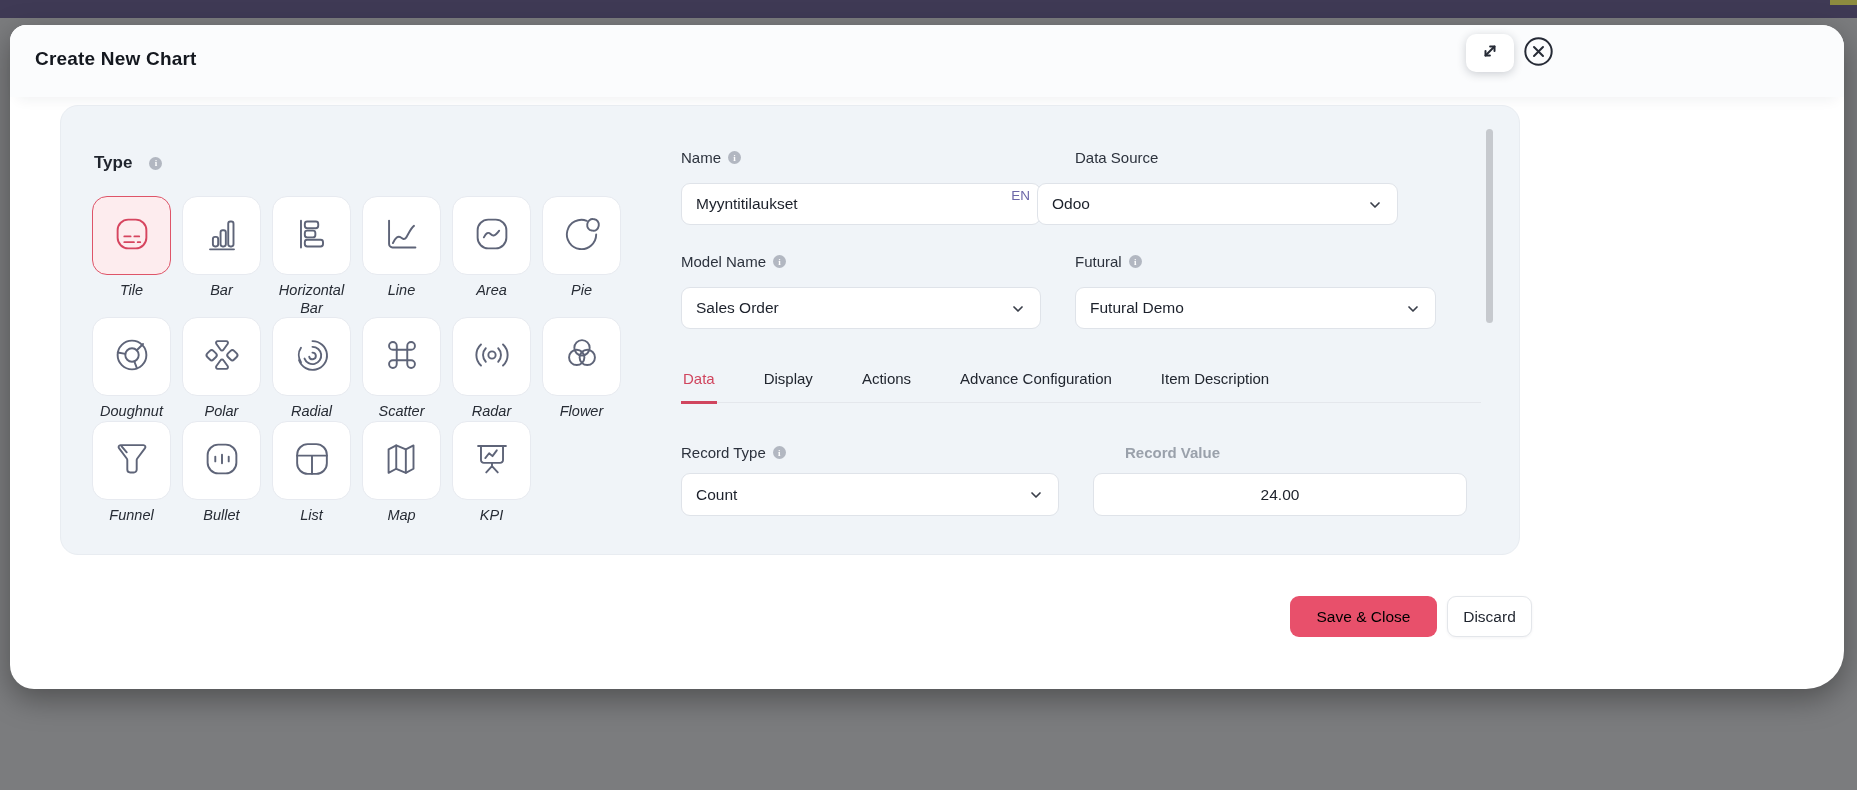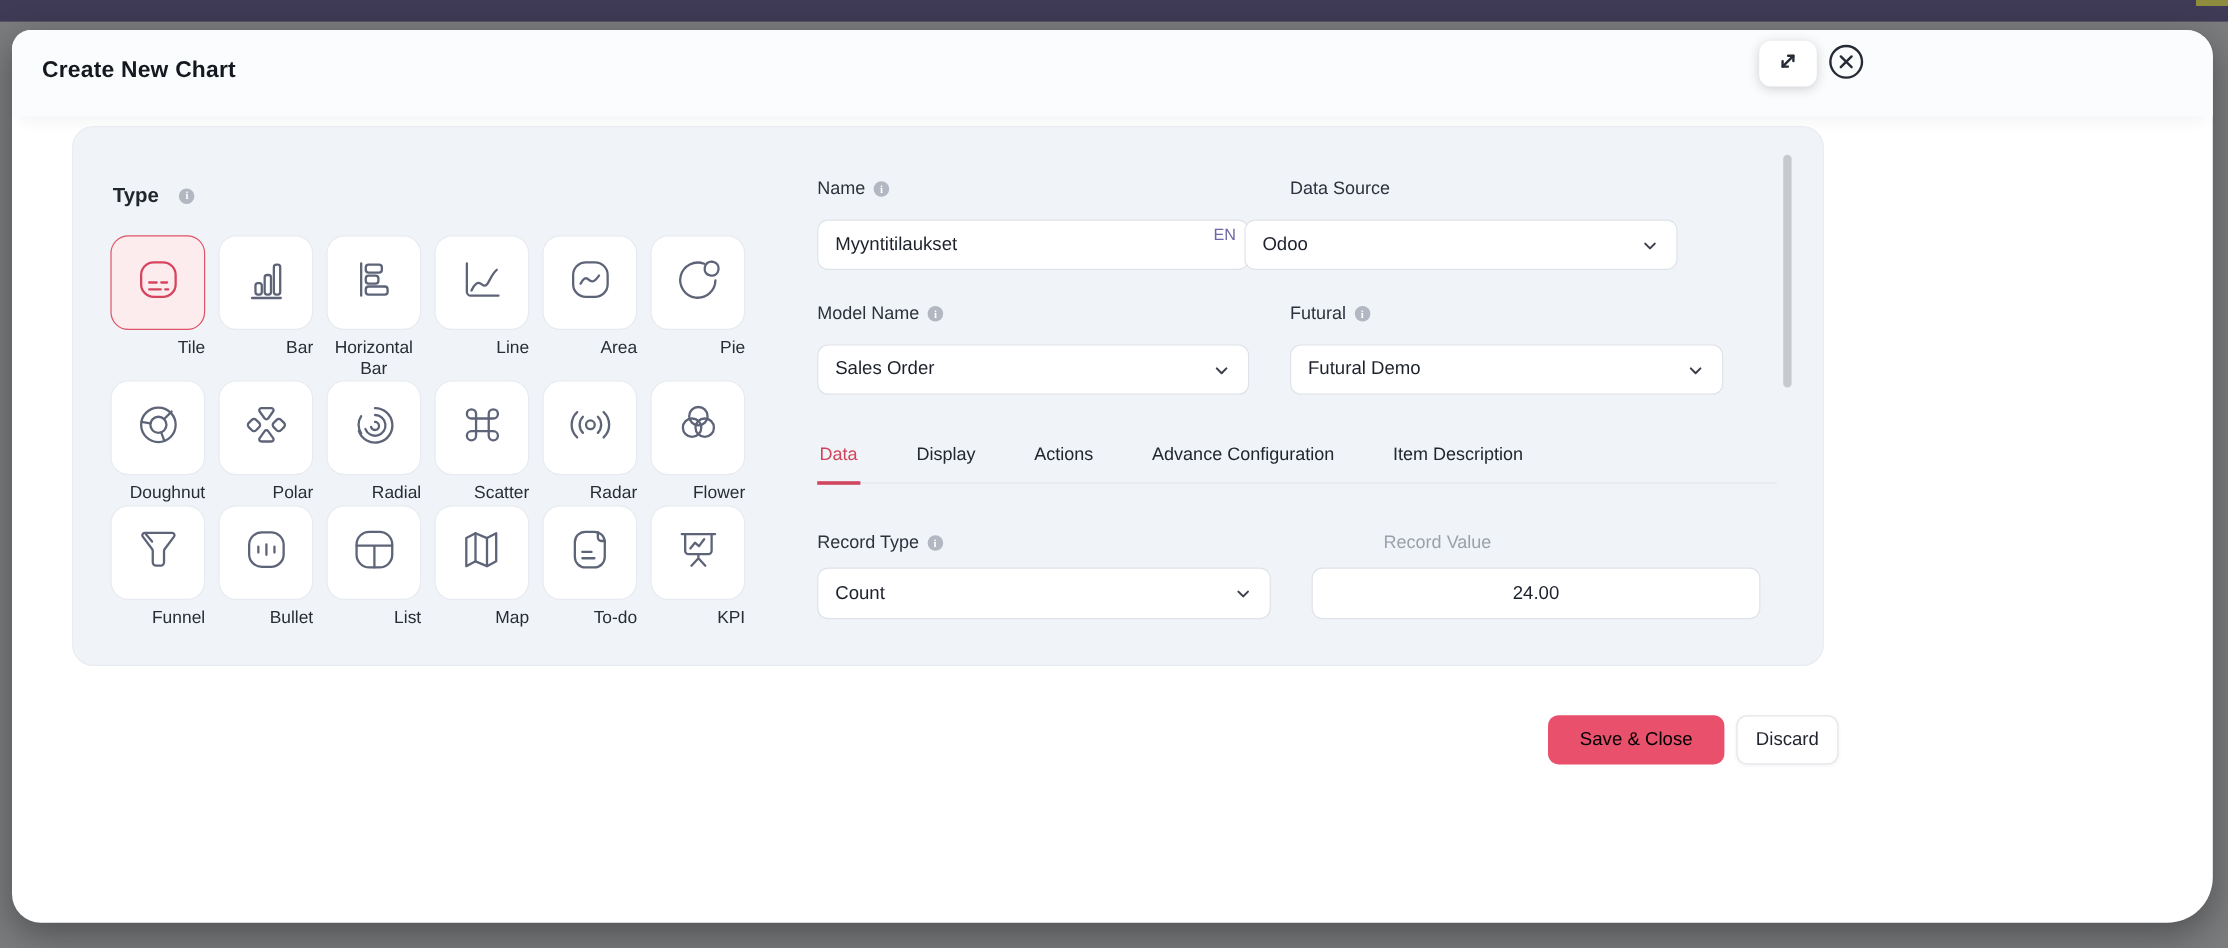--- a/index.html
+++ b/index.html
@@ -4,21 +4,21 @@
 <style>
   * { margin:0; padding:0; box-sizing:border-box; }
   html,body { width:1857px; height:790px; }
   body { font-family:"Liberation Sans", sans-serif; background:#7b7c7e; overflow:hidden; }
 
   .stage { position:relative; width:1857px; height:790px; }
 
   .topbar { position:absolute; top:0; left:0; width:100%; height:18px; background:#3f3a55; }
   .topbar-accent { position:absolute; top:0; right:0; width:27px; height:5px; background:#8d8c3f; }
 
-  .modal { position:absolute; left:10px; top:25px; width:1834px; height:744px;
+  .modal { position:absolute; left:10px; top:25px; width:1834px; height:664px;
            background:#ffffff; border-radius:16px 22px 38px 24px;
            box-shadow:0 10px 30px rgba(0,0,0,.35); }
 
   .modal-header { position:absolute; top:0; left:0; right:0; height:72px; background:#fbfcfd;
                   border-radius:16px 22px 0 0; box-shadow:0 10px 14px -8px rgba(30,40,60,.07); }
   .modal-title { position:absolute; left:25px; top:23px; font-size:19px; font-weight:700; color:#14181f; letter-spacing:.2px; }
 
   .expand-btn { position:absolute; left:1456px; top:9px; width:48px; height:38px; background:#fff;
                 border-radius:10px; box-shadow:0 2px 10px rgba(30,40,60,.22);
                 display:flex; align-items:center; justify-content:center; cursor:pointer; }
@@ -29,21 +29,21 @@
           background:#f0f4f8; border:1px solid #e8ecf1; border-radius:18px; }
 
   .type-label-row { position:absolute; left:33px; top:47px; display:flex; align-items:center; gap:17px; }
   .type-label { font-size:17px; font-weight:600; color:#20252e; }
   .info-dot { width:13px; height:13px; border-radius:50%; background:#b2b7c1; color:#fff;
               font-size:9px; font-weight:700; display:inline-flex; align-items:center; justify-content:center;
               font-family:"Liberation Serif", serif; }
 
   .type-grid { position:absolute; left:31px; top:90px; display:grid;
                grid-template-columns:repeat(6,79px); column-gap:11px; }
-  .type-cell { display:flex; flex-direction:column; align-items:flex-end; cursor:pointer; }
+  .type-cell { display:flex; flex-direction:column; align-items:center; cursor:pointer;font-style:italic; }
   .type-tile { width:79px; height:79px; background:#ffffff; border:1px solid #e7eaf0; border-radius:15px;
                display:flex; align-items:center; justify-content:center; }
   .type-tile svg { width:46px; height:46px; }
   .type-tile svg * { stroke:#5e6478; fill:none; }
   .type-cell.sel .type-tile { background:#fdecee; border:1.5px solid #de5468; }
   .type-cell.sel .type-tile svg * { stroke:#d6455f; }
   .type-cell-label { margin-top:7px; font-size:14.5px; color:#272c35; text-align:center; line-height:1.22; min-height:18px; }
 
   .fld-label { position:absolute; display:flex; align-items:center; gap:7px; font-size:15px; color:#2c323d; }
   .fld-label.muted { color:#9aa1ab; }
@@ -285,31 +285,20 @@
           <div class="type-tile">
               <span>
             <svg viewBox="0 0 48 48" stroke-width="2" stroke-linecap="round" stroke-linejoin="round">
               <path d="M10 14l8-4.2 10 4.2 8-4.2v24.4l-8 4.2-10-4.2-8 4.2z"></path>
               <path d="M18 9.8v24.4M28 14v24.4"></path>
             </svg></span>
             </div>
           <div class="type-cell-label">Map</div>
         </div>
 
-        <div class="type-cell">
-          <div class="type-tile">
-              <span>
-            <svg viewBox="0 0 48 48" stroke-width="2" stroke-linecap="round" stroke-linejoin="round">
-              <rect x="10.5" y="8.5" width="26" height="31" rx="9"></rect>
-              <path d="M30.5 9v4.5a3 3 0 0 0 3 3h3"></path>
-              <path d="M17 26h8M17 31.5h10.5"></path>
-            </svg></span>
-            </div>
-          <div class="type-cell-label">To-do</div>
-        </div>
 
         <div class="type-cell">
           <div class="type-tile">
               <span>
             <svg viewBox="0 0 48 48" stroke-width="2" stroke-linecap="round" stroke-linejoin="round">
               <path d="M9.5 10.5h29"></path>
               <path d="M12.5 10.5v14.5a3 3 0 0 0 3 3h17a3 3 0 0 0 3-3V10.5"></path>
               <path d="M17 23l4-5 3.5 3 4.5-6"></path>
               <path d="M24 28v3.5M24 31.5l-6 6.5M24 31.5l6 6.5"></path>
             </svg></span>
@@ -379,21 +368,21 @@
       </div>
       <div class="fld select" style="left:620px; top:367px; width:378px; height:43px;">
         <span>Count</span>
         <span class="chev">
           <svg width="16" height="16" viewBox="0 0 16 16" fill="none" stroke="#3a3f4a" stroke-width="1.7" stroke-linecap="round" stroke-linejoin="round">
               <path d="M4 6l4 4 4-4"></path>
             </svg>
         </span>
       </div>
 
-      <div class="fld-label muted" style="left:1092px; top:338px;">
+      <div class="fld-label muted" style="left:1064px; top:338px;font-weight:bold;">
         <span>Record Value</span>
       </div>
       <div class="fld" style="left:1032px; top:367px; width:374px; height:43px;justify-content:center;">
         <span>24.00</span>
       </div>
 
       <div class="scrollbar"></div>
     </div>
 
     <div class="btn btn-save">Save &amp; Close</div>

